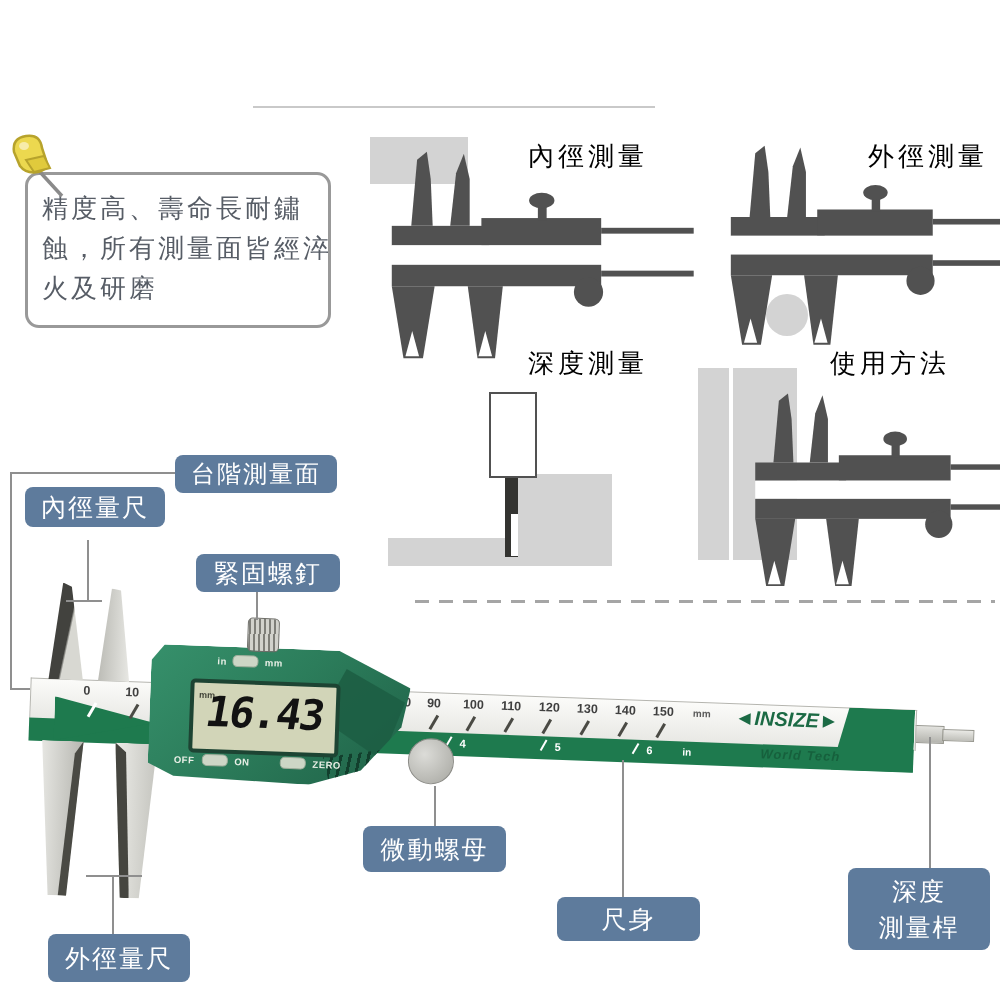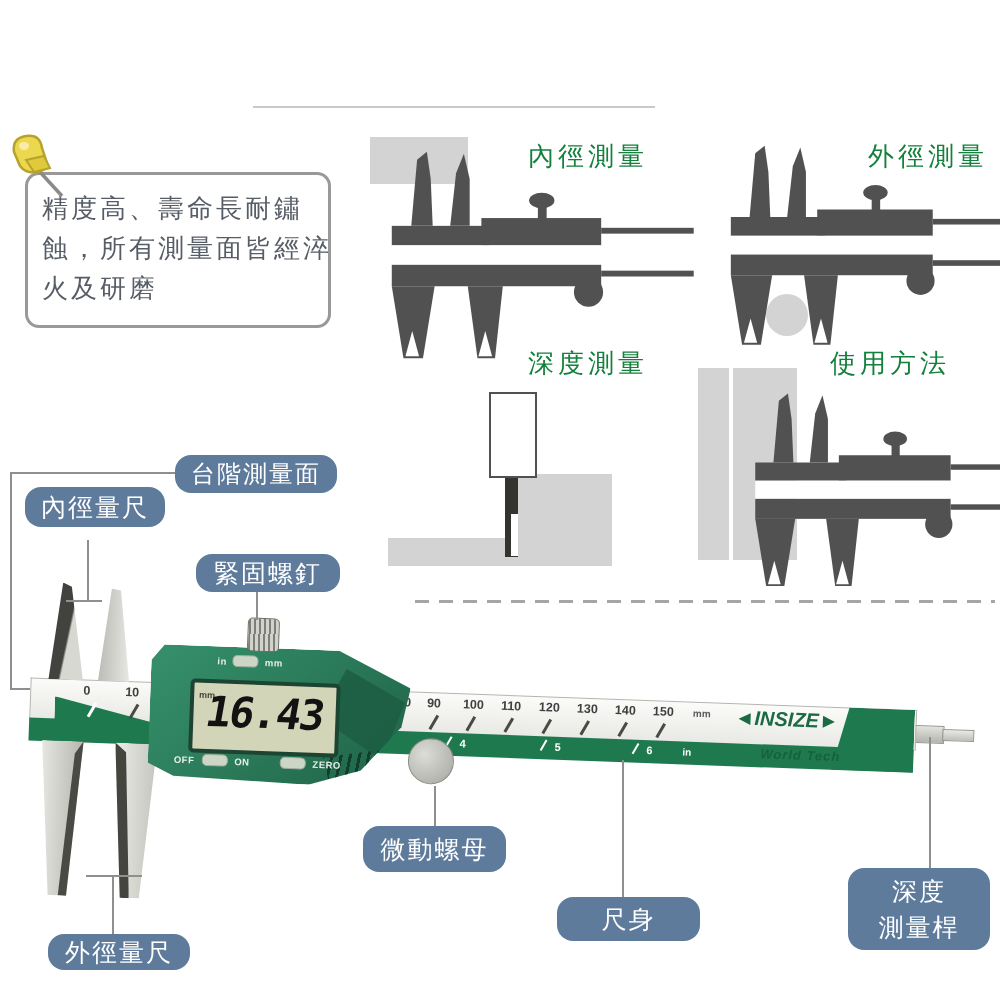--- a/index.html
+++ b/index.html
@@ -9,28 +9,28 @@
   
   .title{left:0;right:0;top:26px;text-align:center;padding-left:82px;font-size:54px;
          color:#5c5c5c;letter-spacing:10px;font-weight:400;}
   .title-line{left:253px;top:106px;width:402px;height:2px;background:#c9c9c9;}
   
   .note-box{left:25px;top:172px;width:300px;height:150px;border:3px solid #999999;
             border-radius:14px;background:#ffffff;}
   .note-text{left:42px;top:188px;width:290px;font-size:26px;line-height:40px;
              letter-spacing:3px;color:#575d66;font-weight:500;}
   
-  .dlabel{font-size:26px;color:#15803d;letter-spacing:4px;}
+  .dlabel{font-size:26px;color:#000000;letter-spacing:4px;}
   
   .prop{background:#d3d3d3;}
   
   .dash{left:415px;top:600px;width:580px;height:3px;
         background:repeating-linear-gradient(90deg,#a5a5a5 0 14px,transparent 14px 24px);}
   
-  .callout{background:#5e7b9c;color:#ffffff;border-radius:16px;display:flex;
+  .callout{background:#5e7b9c;color:#ffffff;border-radius:8px;display:flex;
            align-items:center;justify-content:center;font-size:25px;letter-spacing:2px;}
   .cline{background:#8f8f8f;}
   
   #photo{left:25px;top:598px;width:930px;height:320px;}
   #photo-rot{position:absolute;left:0;top:0;width:930px;height:320px;
              transform:rotate(2.1deg);transform-origin:20px 100px;}
   .beam-white{left:5px;top:80px;width:885px;height:40px;background:linear-gradient(#fbfbf9,#e8e8e4);
               border:1px solid #b5b5af;border-bottom:none;z-index:1;}
   .beam-green{left:5px;top:120px;width:885px;height:23px;background:#1e7a4e;z-index:1;}
   .num{position:absolute;font-size:12.5px;font-weight:600;color:#3f3f3f;z-index:2;}
@@ -238,15 +238,15 @@
   <div class="abs callout" style="left:557px;top:897px;width:143px;height:44px;">尺身</div>
 
   <div class="abs cline" style="left:929px;top:737px;width:2px;height:131px;"></div>
   <div class="abs callout" style="left:848px;top:868px;width:142px;height:82px;flex-direction:column;line-height:36px;">
     <span>深度</span>
     <span>測量桿</span>
   </div>
 
   <div class="abs cline" style="left:86px;top:875px;width:56px;height:2px;"></div>
   <div class="abs cline" style="left:112px;top:876px;width:2px;height:58px;"></div>
-  <div class="abs callout" style="left:48px;top:934px;width:142px;height:36px;">外徑量尺</div>
+  <div class="abs callout" style="left:48px;top:934px;width:142px;height:48px;">外徑量尺</div>
 
 </div>
 
 </body></html>

